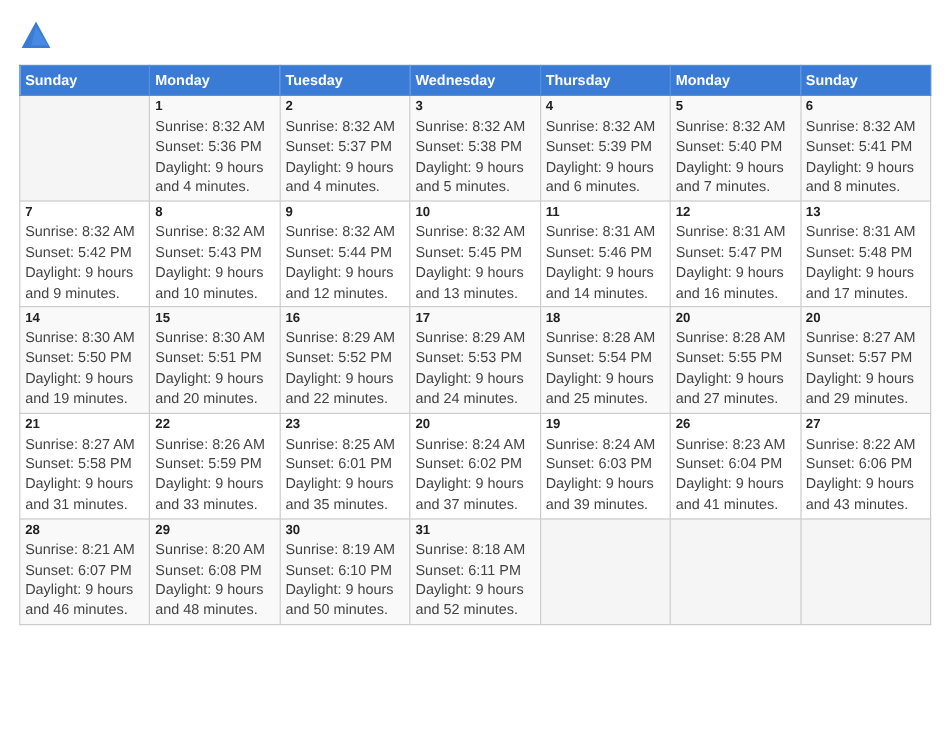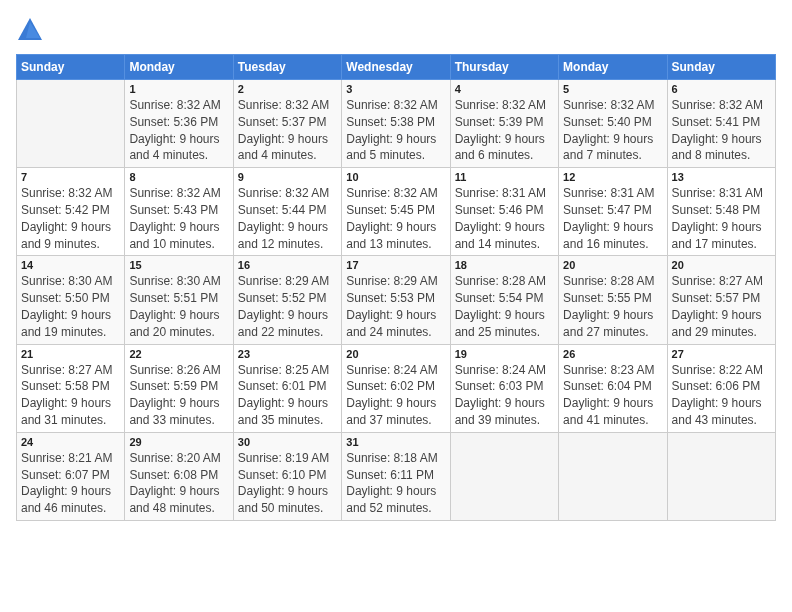--- a/index.html
+++ b/index.html
@@ -231,21 +231,21 @@
           <span class="day-num">26</span>
           <div class="cell-info">Sunrise: 8:23 AM<br>Sunset: 6:04 PM<br>Daylight: 9 hours and 41 minutes.</div>
         </td>
         <td>
           <span class="day-num">27</span>
           <div class="cell-info">Sunrise: 8:22 AM<br>Sunset: 6:06 PM<br>Daylight: 9 hours and 43 minutes.</div>
         </td>
       </tr>
       <tr>
         <td>
-          <span class="day-num">24</span>
+          <span class="day-num">28</span>
           <div class="cell-info">Sunrise: 8:21 AM<br>Sunset: 6:07 PM<br>Daylight: 9 hours and 46 minutes.</div>
         </td>
         <td>
           <span class="day-num">29</span>
           <div class="cell-info">Sunrise: 8:20 AM<br>Sunset: 6:08 PM<br>Daylight: 9 hours and 48 minutes.</div>
         </td>
         <td>
           <span class="day-num">30</span>
           <div class="cell-info">Sunrise: 8:19 AM<br>Sunset: 6:10 PM<br>Daylight: 9 hours and 50 minutes.</div>
         </td>

